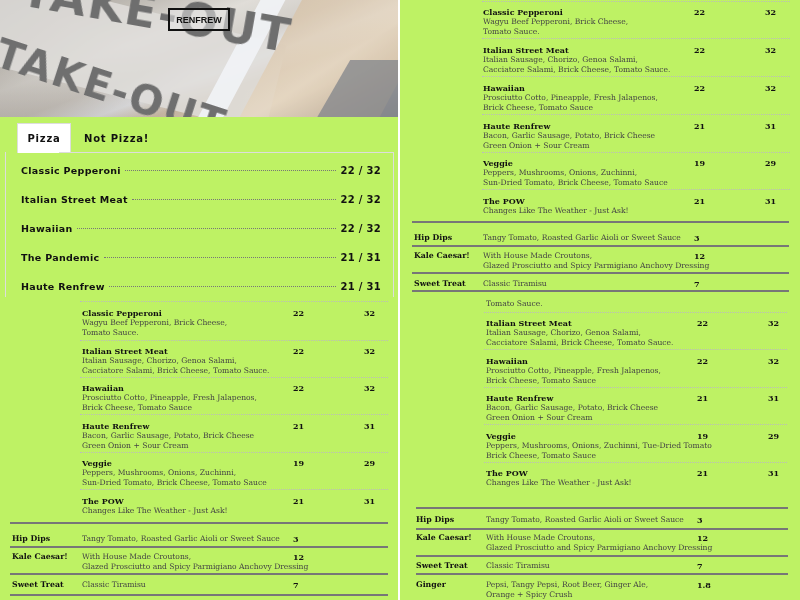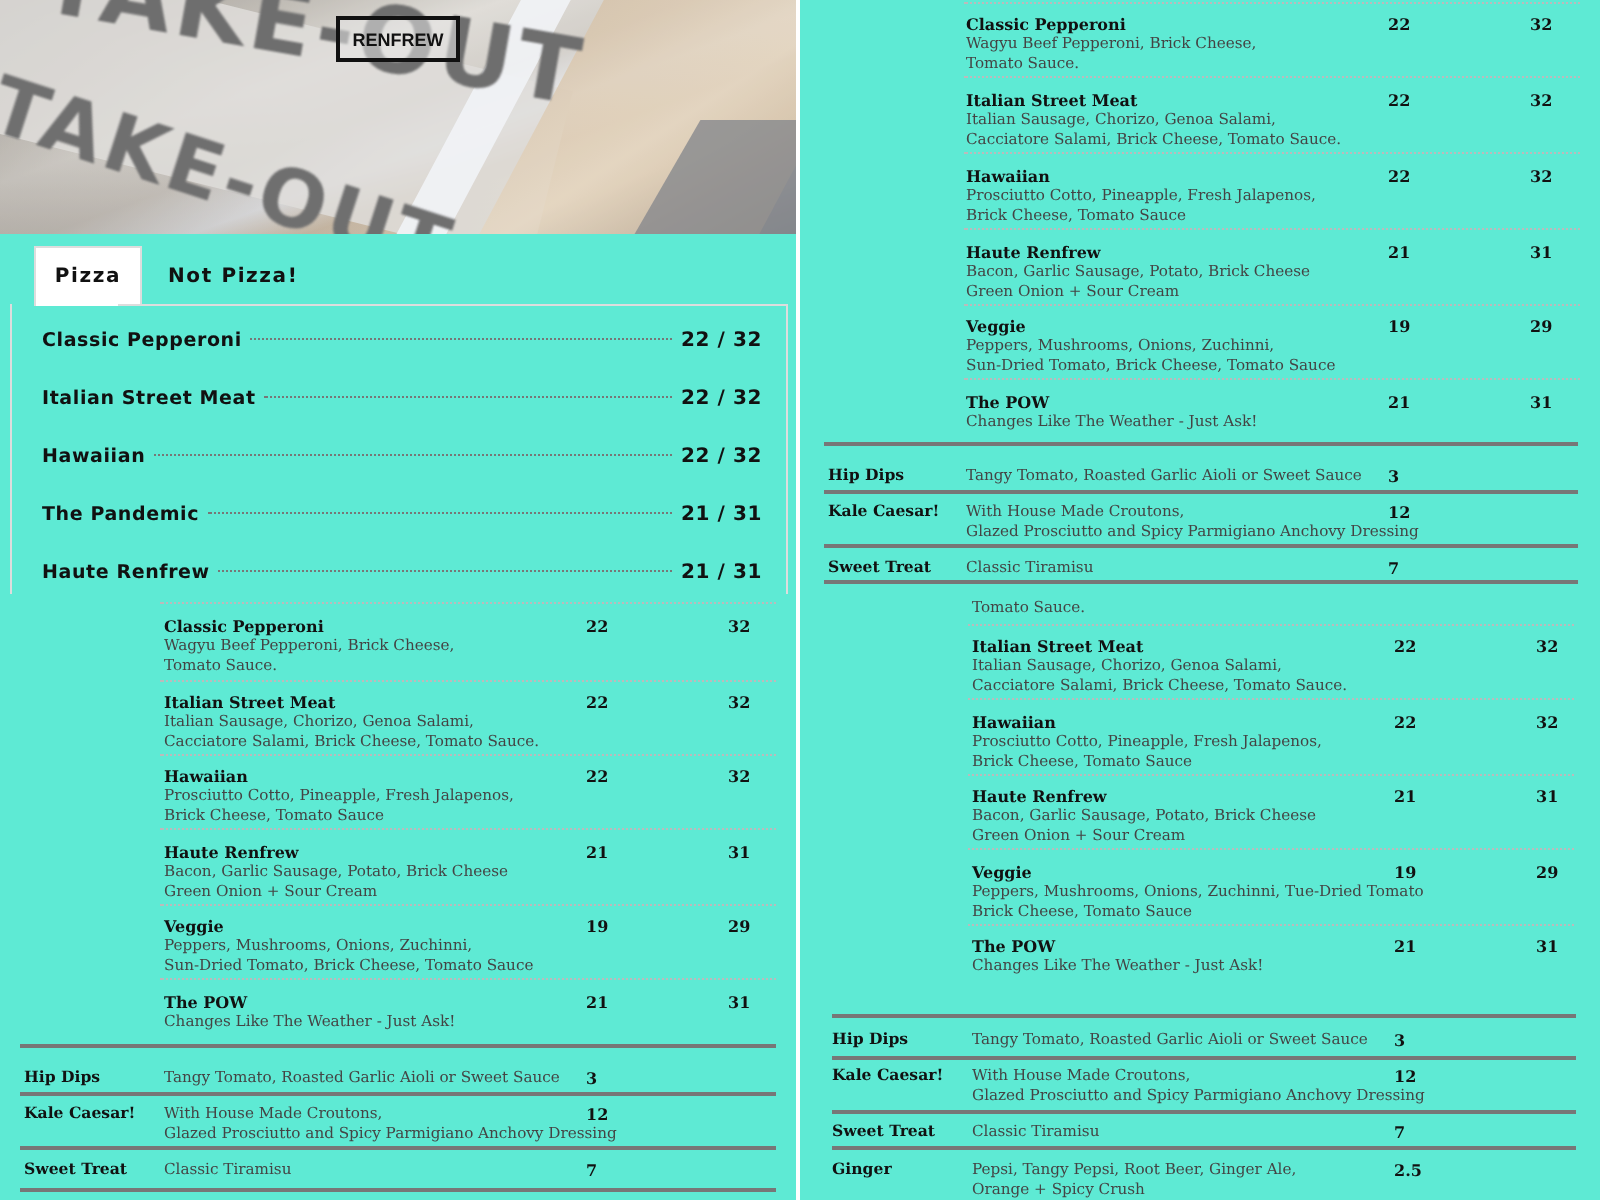--- a/index.html
+++ b/index.html
@@ -1,19 +1,19 @@
 <!DOCTYPE html>
 <html><head>
 <meta charset="utf-8">
 <style>
   * { box-sizing: border-box; margin: 0; padding: 0; }
   html, body { width: 800px; height: 600px; overflow: hidden; background: #fff; }
   body { position: relative; font-family: "DejaVu Serif", serif; color: #222; }
 
-  .pane { position: absolute; overflow: hidden; background: #5eead4; }
+  .pane { position: absolute; overflow: hidden; background: #bef264; }
 
   
   #hero { left: 0; top: 0; width: 398px; height: 117px;
     background:
       linear-gradient(200deg, rgba(255,255,255,0) 55%, rgba(90,80,70,0.35) 100%),
       linear-gradient(160deg, #8a847c 0%, #b7b2aa 22%, #d9d6d0 35%, #c9c4bd 48%, #e4e6ea 58%, #c8b49a 66%, #d6c3a6 78%, #7d7f86 92%, #5f636a 100%);
   }
   #hero .box-face { position: absolute; left: -20px; top: 8px; width: 300px; height: 90px;
     background: #d8d6d2; transform: rotate(14deg); opacity: .85; }
   #hero .box-edge { position: absolute; left: 230px; top: -20px; width: 22px; height: 160px;
@@ -339,15 +339,15 @@
   <div class="row">
     <div class="sd-label" style="left:16px;top:271px">Sweet Treat</div>
     <div class="sd-desc" style="left:86px;top:271px">Classic Tiramisu</div>
     <div class="sd-price" style="left:297px;top:271px">7</div>
   </div>
   <div class="solidline" style="left:16px;top:283px;width:372px"></div>
   <div class="row">
     <div class="sd-label" style="left:16px;top:290px">Ginger</div>
     <div class="sd-desc" style="left:86px;top:290px">Pepsi, Tangy Pepsi, Root Beer, Ginger Ale,</div>
     <div class="sd-desc" style="left:86px;top:300px">Orange + Spicy Crush</div>
-    <div class="sd-price" style="left:297px;top:290px">2.5</div>
+    <div class="sd-price" style="left:297px;top:290px">1.8</div>
   </div>
 </div>
 
 </body></html>

